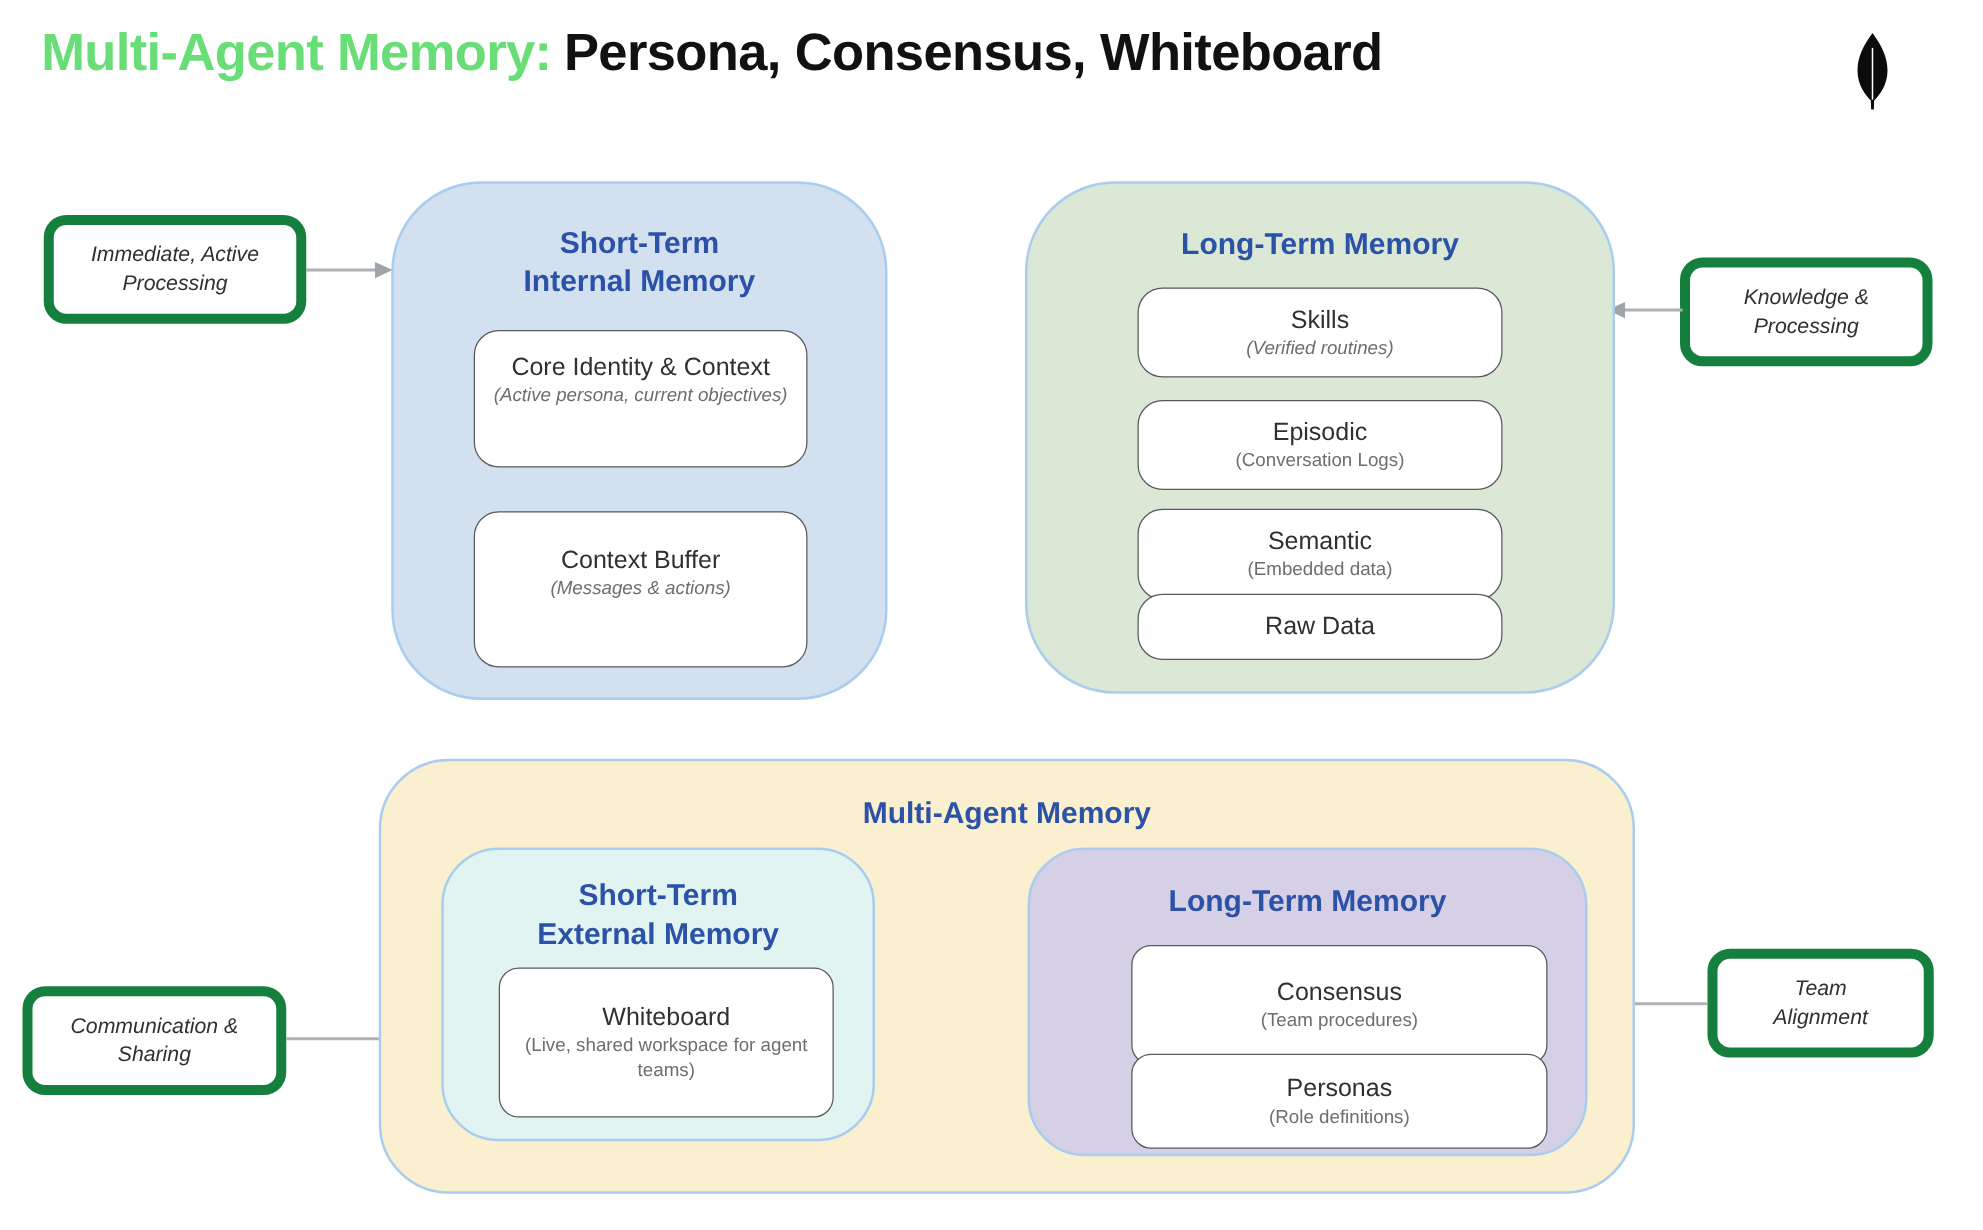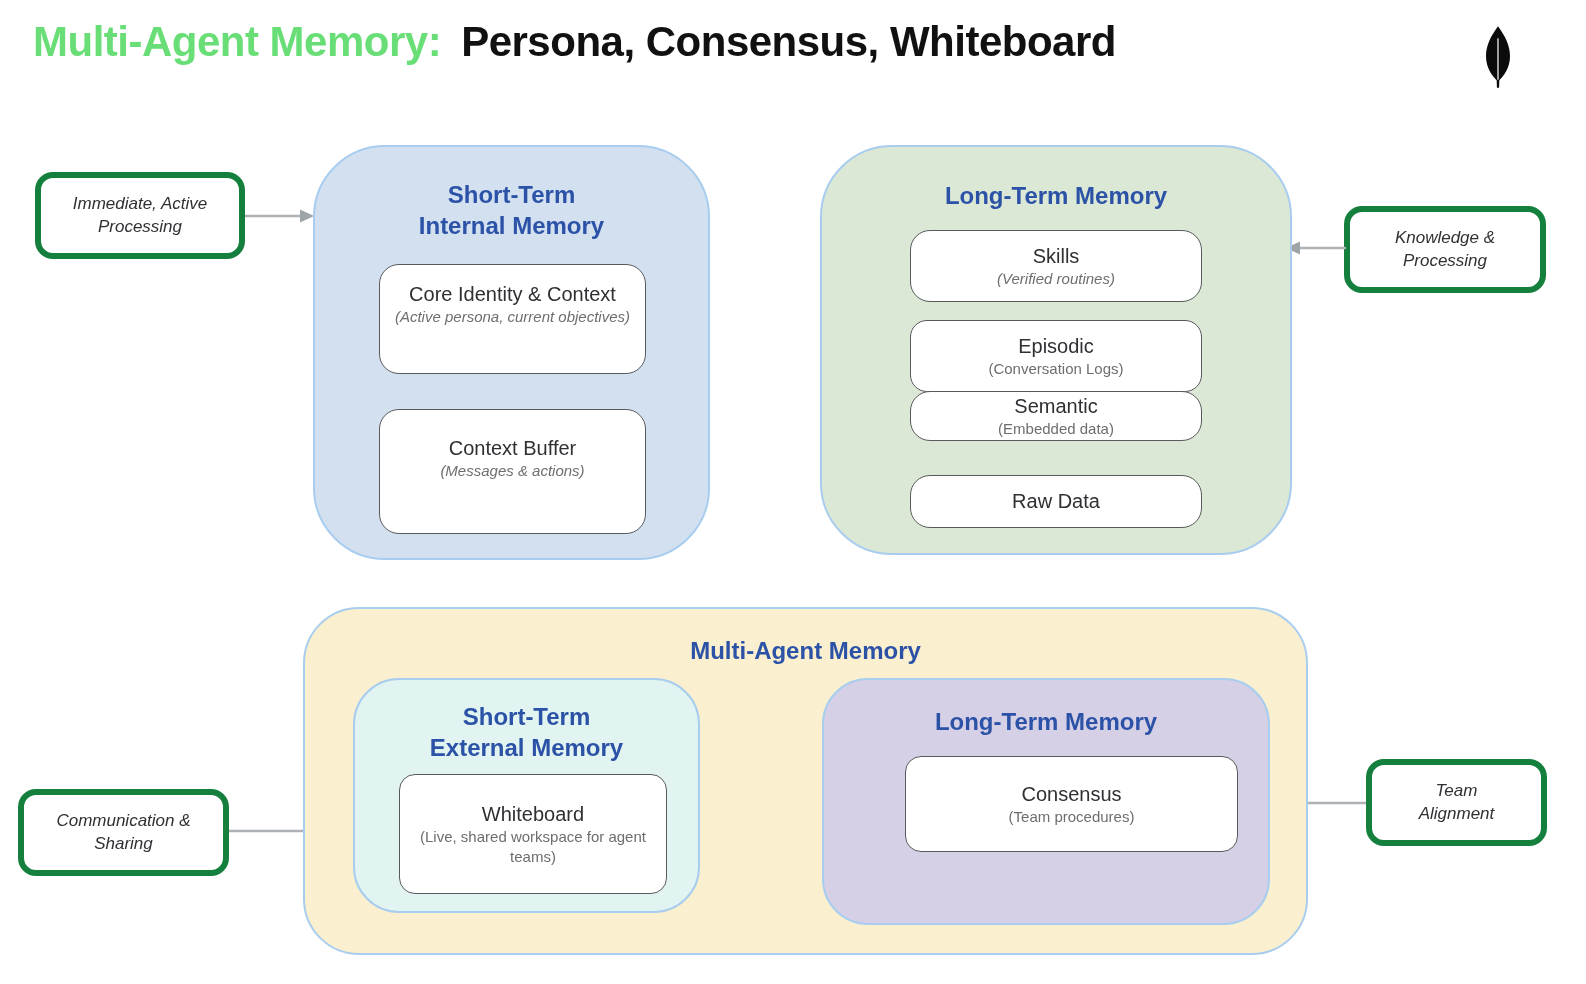--- a/index.html
+++ b/index.html
@@ -12,41 +12,41 @@
     --container-purple:#D6D0E6;
     --container-border:#A9CDEE;
   }
   *{margin:0;padding:0;box-sizing:border-box;}
   html,body{width:1586px;height:984px;background:#ffffff;overflow:hidden;}
   body{font-family:"Liberation Sans", sans-serif;position:relative;}
   .canvas{position:absolute;inset:0;}
 
   .page-title{position:absolute;left:33px;top:18px;font-size:42px;font-weight:600;
     letter-spacing:-0.5px;color:#111;white-space:nowrap;}
-  .page-title .green{color:var(--title-green);margin-right:20px;}
+  .page-title .green{color:var(--title-green);margin-right:10px;}
 
   .leaf{position:absolute;left:1482px;top:26px;width:32px;height:70px;}
 
   .container{position:absolute;border:2px solid var(--container-border);}
   .c-blue{left:313px;top:145px;width:397px;height:415px;border-radius:72px;background:var(--container-blue);}
   .c-green{left:820px;top:145px;width:472px;height:410px;border-radius:72px;background:var(--container-green);}
   .c-yellow{left:303px;top:607px;width:1005px;height:348px;border-radius:56px;background:var(--container-yellow);}
   .c-cyan{left:353px;top:678px;width:347px;height:235px;border-radius:46px;background:var(--container-cyan);}
   .c-purple{left:822px;top:678px;width:448px;height:247px;border-radius:46px;background:var(--container-purple);}
 
   .c-title{position:absolute;left:0;right:0;text-align:center;color:var(--header-blue);
     font-weight:700;font-size:24px;line-height:1.3;}
 
   .card{position:absolute;background:#fff;border:1.6px solid #58595B;border-radius:20px;
     display:flex;flex-direction:column;text-align:center;padding:0 14px;}
   .card-label{font-size:20px;color:#2F3033;line-height:1.25;}
   .card-sub{font-size:15px;color:#6E6E6E;line-height:1.3;}
   .italic{font-style:italic;}
 
-  .side-box{position:absolute;background:#fff;border:6px solid #15803d;border-radius:18px;
+  .side-box{position:absolute;background:#fff;border:8px solid #15803d;border-radius:18px;
     display:flex;flex-direction:column;align-items:center;justify-content:center;
     font-style:italic;font-size:17px;color:#2F3033;line-height:1.35;text-align:center;}
 
   .arrow{position:absolute;overflow:visible;}
 </style>
 </head>
 <body>
 
 <div class="canvas">
 
@@ -107,25 +107,25 @@
       <div class="card-sub italic">(Messages &amp; actions)</div>
     </div>
   </section>
 
   <section class="container c-green">
     <div class="c-title" style="top:33px;">Long-Term Memory</div>
     <div class="card" style="left:88px;top:83px;width:292px;height:72px;justify-content:center;">
       <div class="card-label">Skills</div>
       <div class="card-sub italic">(Verified routines)</div>
     </div>
-    <div class="card" style="left:88px;top:173px;width:292px;height:72px;justify-content:center;border-radius:17px;">
+    <div class="card" style="left:88px;top:173px;width:292px;height:72px;justify-content:center;">
       <div class="card-label">Episodic</div>
       <div class="card-sub">(Conversation Logs)</div>
     </div>
-    <div class="card" style="left:88px;top:244px;width:292px;height:50px;justify-content:center;">
+    <div class="card" style="left:88px;top:260px;width:292px;height:73px;justify-content:center;">
       <div class="card-label">Semantic</div>
       <div class="card-sub">(Embedded data)</div>
     </div>
     <div class="card" style="left:88px;top:328px;width:292px;height:53px;justify-content:center;">
       <div class="card-label">Raw Data</div>
     </div>
   </section>
 
   <section class="container c-yellow">
     <div class="c-title" style="top:26px;">Multi-Agent Memory</div>
@@ -141,15 +141,19 @@
       <div class="card-sub">(Live, shared workspace for agent teams)</div>
     </div>
   </section>
 
   <section class="container c-purple">
     <div class="c-title" style="top:26px;">Long-Term Memory</div>
     <div class="card" style="left:81px;top:76px;width:333px;height:96px;border-radius:16px;justify-content:center;">
       <div class="card-label">Consensus</div>
       <div class="card-sub">(Team procedures)</div>
     </div>
+    <div class="card" style="left:81px;top:163px;width:333px;height:76px;border-radius:16px;justify-content:center;">
+      <div class="card-label">Personas</div>
+      <div class="card-sub">(Role definitions)</div>
+    </div>
   </section>
 
 </div>
 
 </body></html>

